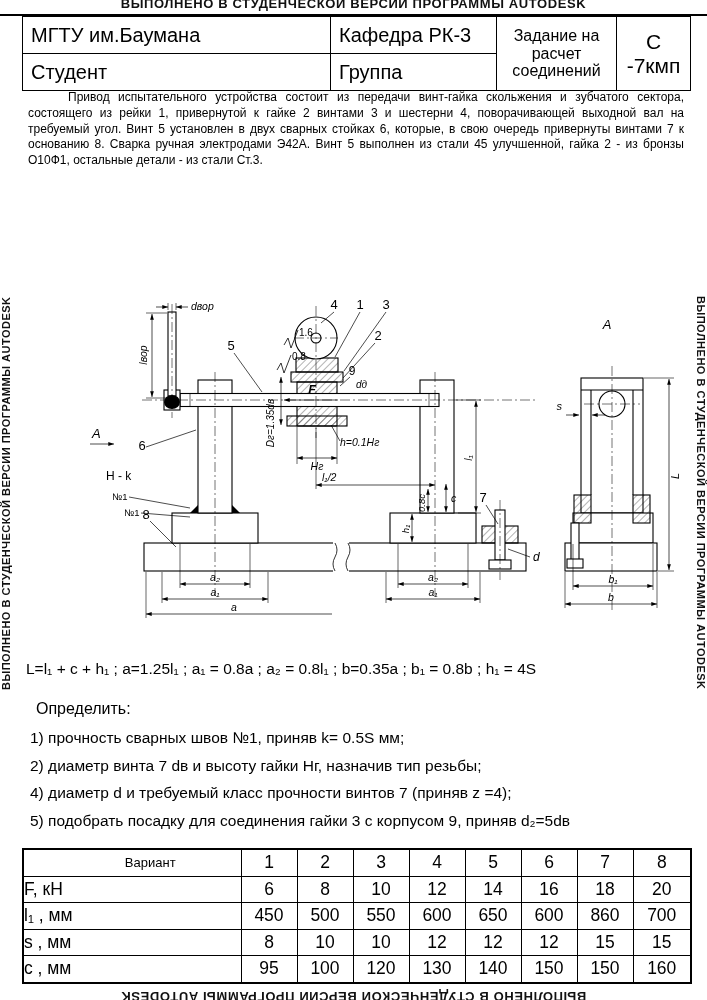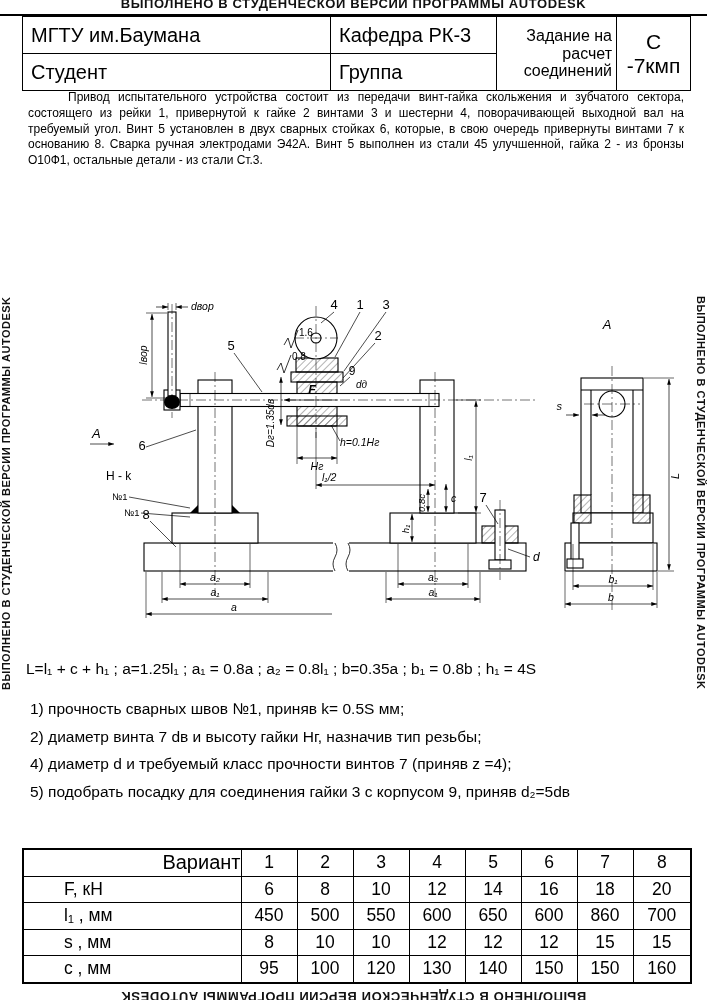--- a/index.html
+++ b/index.html
@@ -9,37 +9,37 @@
   }
   .banner{position:absolute;font-weight:700;white-space:nowrap;color:#111}
   .banner-top{top:-4px;left:0;width:707px;text-align:center;font-size:13px;letter-spacing:.6px}
   .banner-bottom{bottom:-4px;left:0;width:707px;text-align:center;font-size:13px;letter-spacing:.6px;transform:rotate(180deg)}
   .banner-left{left:0;top:252px;height:482px;writing-mode:vertical-rl;transform:rotate(180deg);font-size:11px;letter-spacing:.5px;text-align:center}
   .banner-right{right:0;top:252px;height:482px;writing-mode:vertical-rl;font-size:11px;letter-spacing:.5px;text-align:center}
   .topline{position:absolute;top:14px;left:0;width:707px;border-top:2px solid #000}
 
   table.hdr{position:absolute;top:16px;left:22px;width:668px;border-collapse:collapse;table-layout:fixed}
   table.hdr td{border:1.6px solid #000;font-size:20px;padding:2px 8px;height:32px;vertical-align:middle}
-  table.hdr td.c3{text-align:right;font-size:16px;line-height:1.12;padding:0 4px}
+  table.hdr td.c3{text-align:center;font-size:16px;line-height:1.12;padding:0 4px}
   table.hdr td.c4{text-align:center;font-size:21px;padding:0 2px}
 
   .desc{position:absolute;top:90px;left:28px;width:656px;font-size:12px;line-height:1.32;text-align:justify;text-indent:40px}
 
   .draw{position:absolute;top:298px;left:84px}
 
   .formulas{position:absolute;top:660px;left:26px;width:662px;font-size:15.5px;white-space:nowrap}
 
   .tasks{position:absolute;top:700px;left:30px;width:652px;font-size:15.5px}
   .tasks .title{margin-bottom:11px;font-size:16px;padding-left:6px}
   .tasks .item{margin-bottom:9.5px}
 
   table.vtab{position:absolute;top:848px;left:22px;width:668px;border-collapse:collapse;table-layout:fixed;border:2px solid #000}
   table.vtab td{border:1.2px solid #000;text-align:center;font-size:17.5px;height:25.5px;padding:0;vertical-align:middle}
-  table.vtab td.lbl{text-align:left;padding-left:40px}
-  table.vtab td.lblv{text-align:right;padding-left:36px;font-size:20px}
+  table.vtab td.lbl{text-align:left;}
+  table.vtab td.lblv{text-align:center;padding-left:36px;font-size:13px}
 </style>
 </head>
 <body>
 
 <div class="banner banner-top">ВЫПОЛНЕНО В СТУДЕНЧЕСКОЙ ВЕРСИИ ПРОГРАММЫ AUTODESK</div>
 <div class="topline"></div>
 <div class="banner banner-left">ВЫПОЛНЕНО В СТУДЕНЧЕСКОЙ ВЕРСИИ ПРОГРАММЫ AUTODESK</div>
 <div class="banner banner-right">ВЫПОЛНЕНО В СТУДЕНЧЕСКОЙ ВЕРСИИ ПРОГРАММЫ AUTODESK</div>
 <div class="banner banner-bottom">ВЫПОЛНЕНО В СТУДЕНЧЕСКОЙ ВЕРСИИ ПРОГРАММЫ AUTODESK</div>
 
@@ -250,20 +250,21 @@
     <text x="478" y="112" font-size="11" font-style="italic" text-anchor="end">s</text>
     <text transform="translate(595,178) rotate(-90)" font-size="11" font-style="italic" text-anchor="middle">L</text>
     <text x="529" y="285" font-size="10.5" font-style="italic" text-anchor="middle">b₁</text>
     <text x="527" y="303" font-size="10.5" font-style="italic" text-anchor="middle">b</text>
   </g>
 </svg>
 
 <div class="formulas">L=l₁ + c + h₁ ;  a=1.25l₁ ;  a₁ = 0.8a ;  a₂ = 0.8l₁ ;  b=0.35a ;  b₁ = 0.8b ;  h₁ = 4S</div>
 
 <div class="tasks">
+  <div class="title">Определить:</div>
   <div class="item">1) прочность сварных швов №1, приняв  k= 0.5S мм;</div>
   <div class="item">2) диаметр винта 7 dв и высоту гайки Hг, назначив тип резьбы;</div>
   <div class="item">4) диаметр d и требуемый класс прочности винтов 7  (приняв z =4);</div>
   <div class="item">5) подобрать посадку для соединения гайки 3 с корпусом 9, приняв d₂=5dв</div>
 </div>
 
 <table class="vtab">
   <colgroup>
       <col style="width:218px">
       <col style="width:56px">

